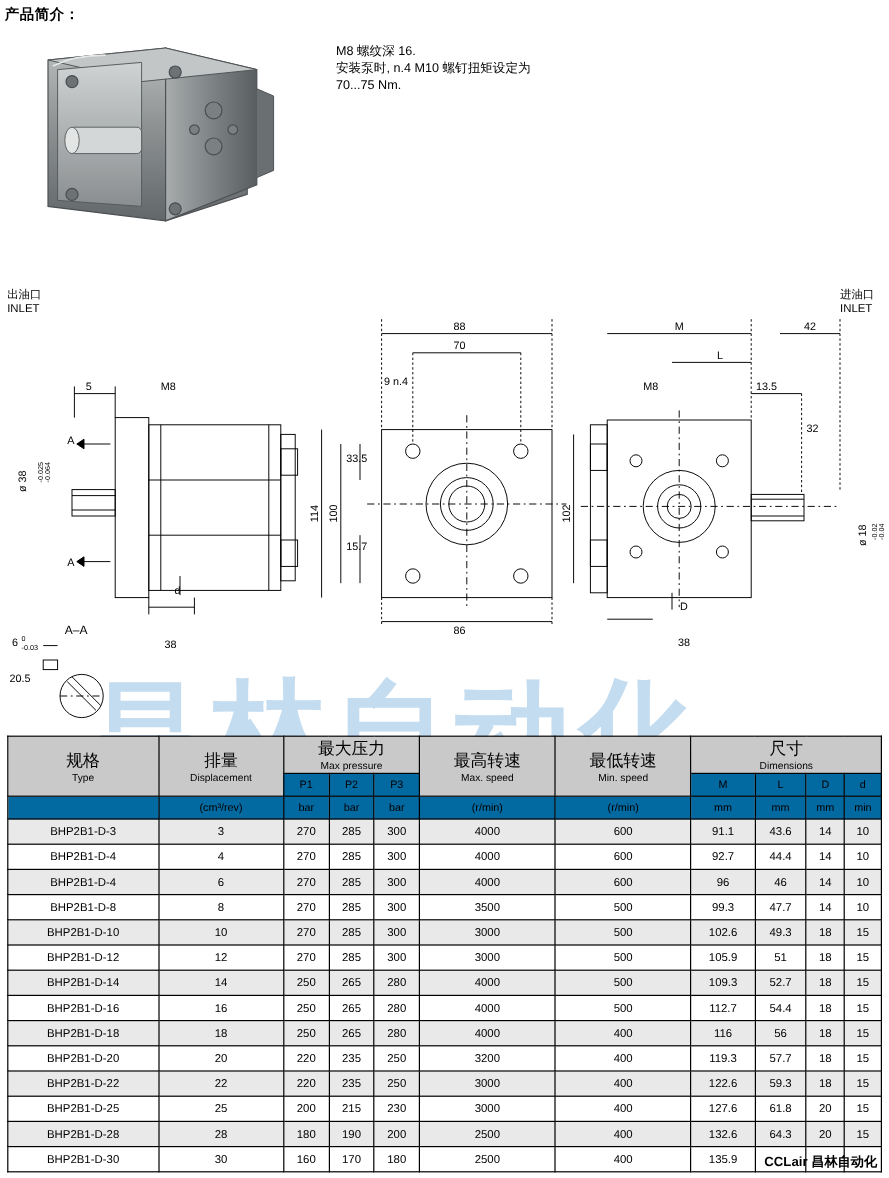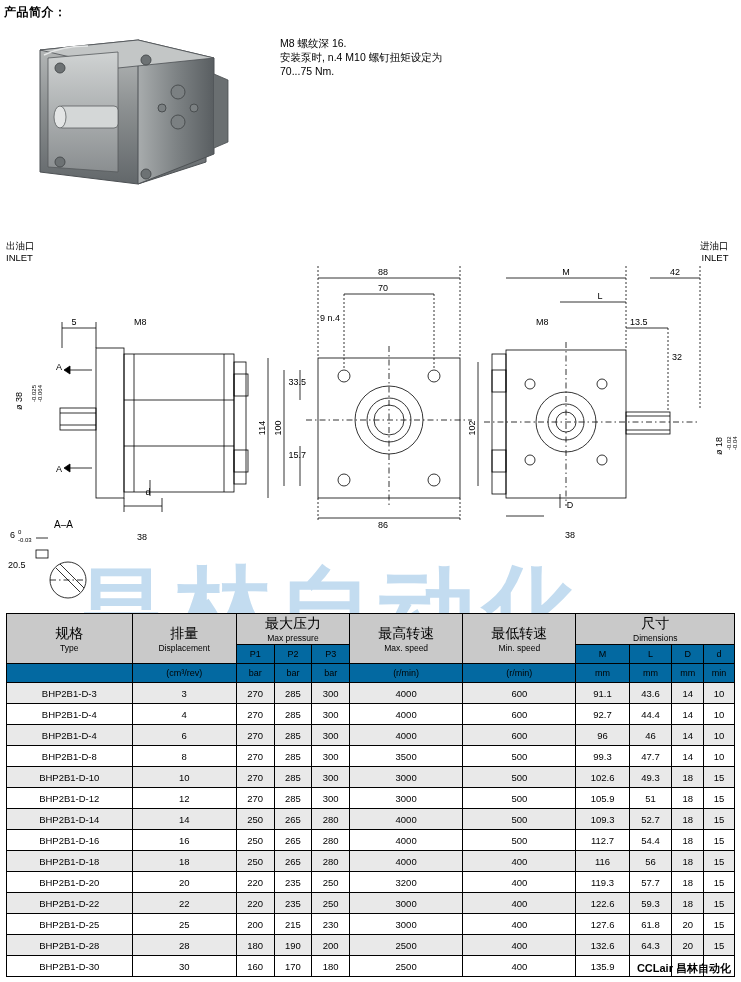--- a/index.html
+++ b/index.html
@@ -28,21 +28,21 @@
     position:absolute;font-size:10.5px;line-height:14px;white-space:pre-line;
   }
   .note-cn{left:280px;top:36px;}
   .note-en{left:505px;top:36px;}
 
   
   .port{
     position:absolute;font-size:9.5px;line-height:12px;white-space:pre-line;
   }
   .port-out{left:6px;top:240px;}
-  .port-in{left:700px;top:240px;text-align:right;}
+  .port-in{left:700px;top:240px;}
 
   
   .wm{
     position:absolute;
     color:#cfe2f3;
     font-weight:bold;
     pointer-events:none;
     user-select:none;
     z-index:3;
   }

